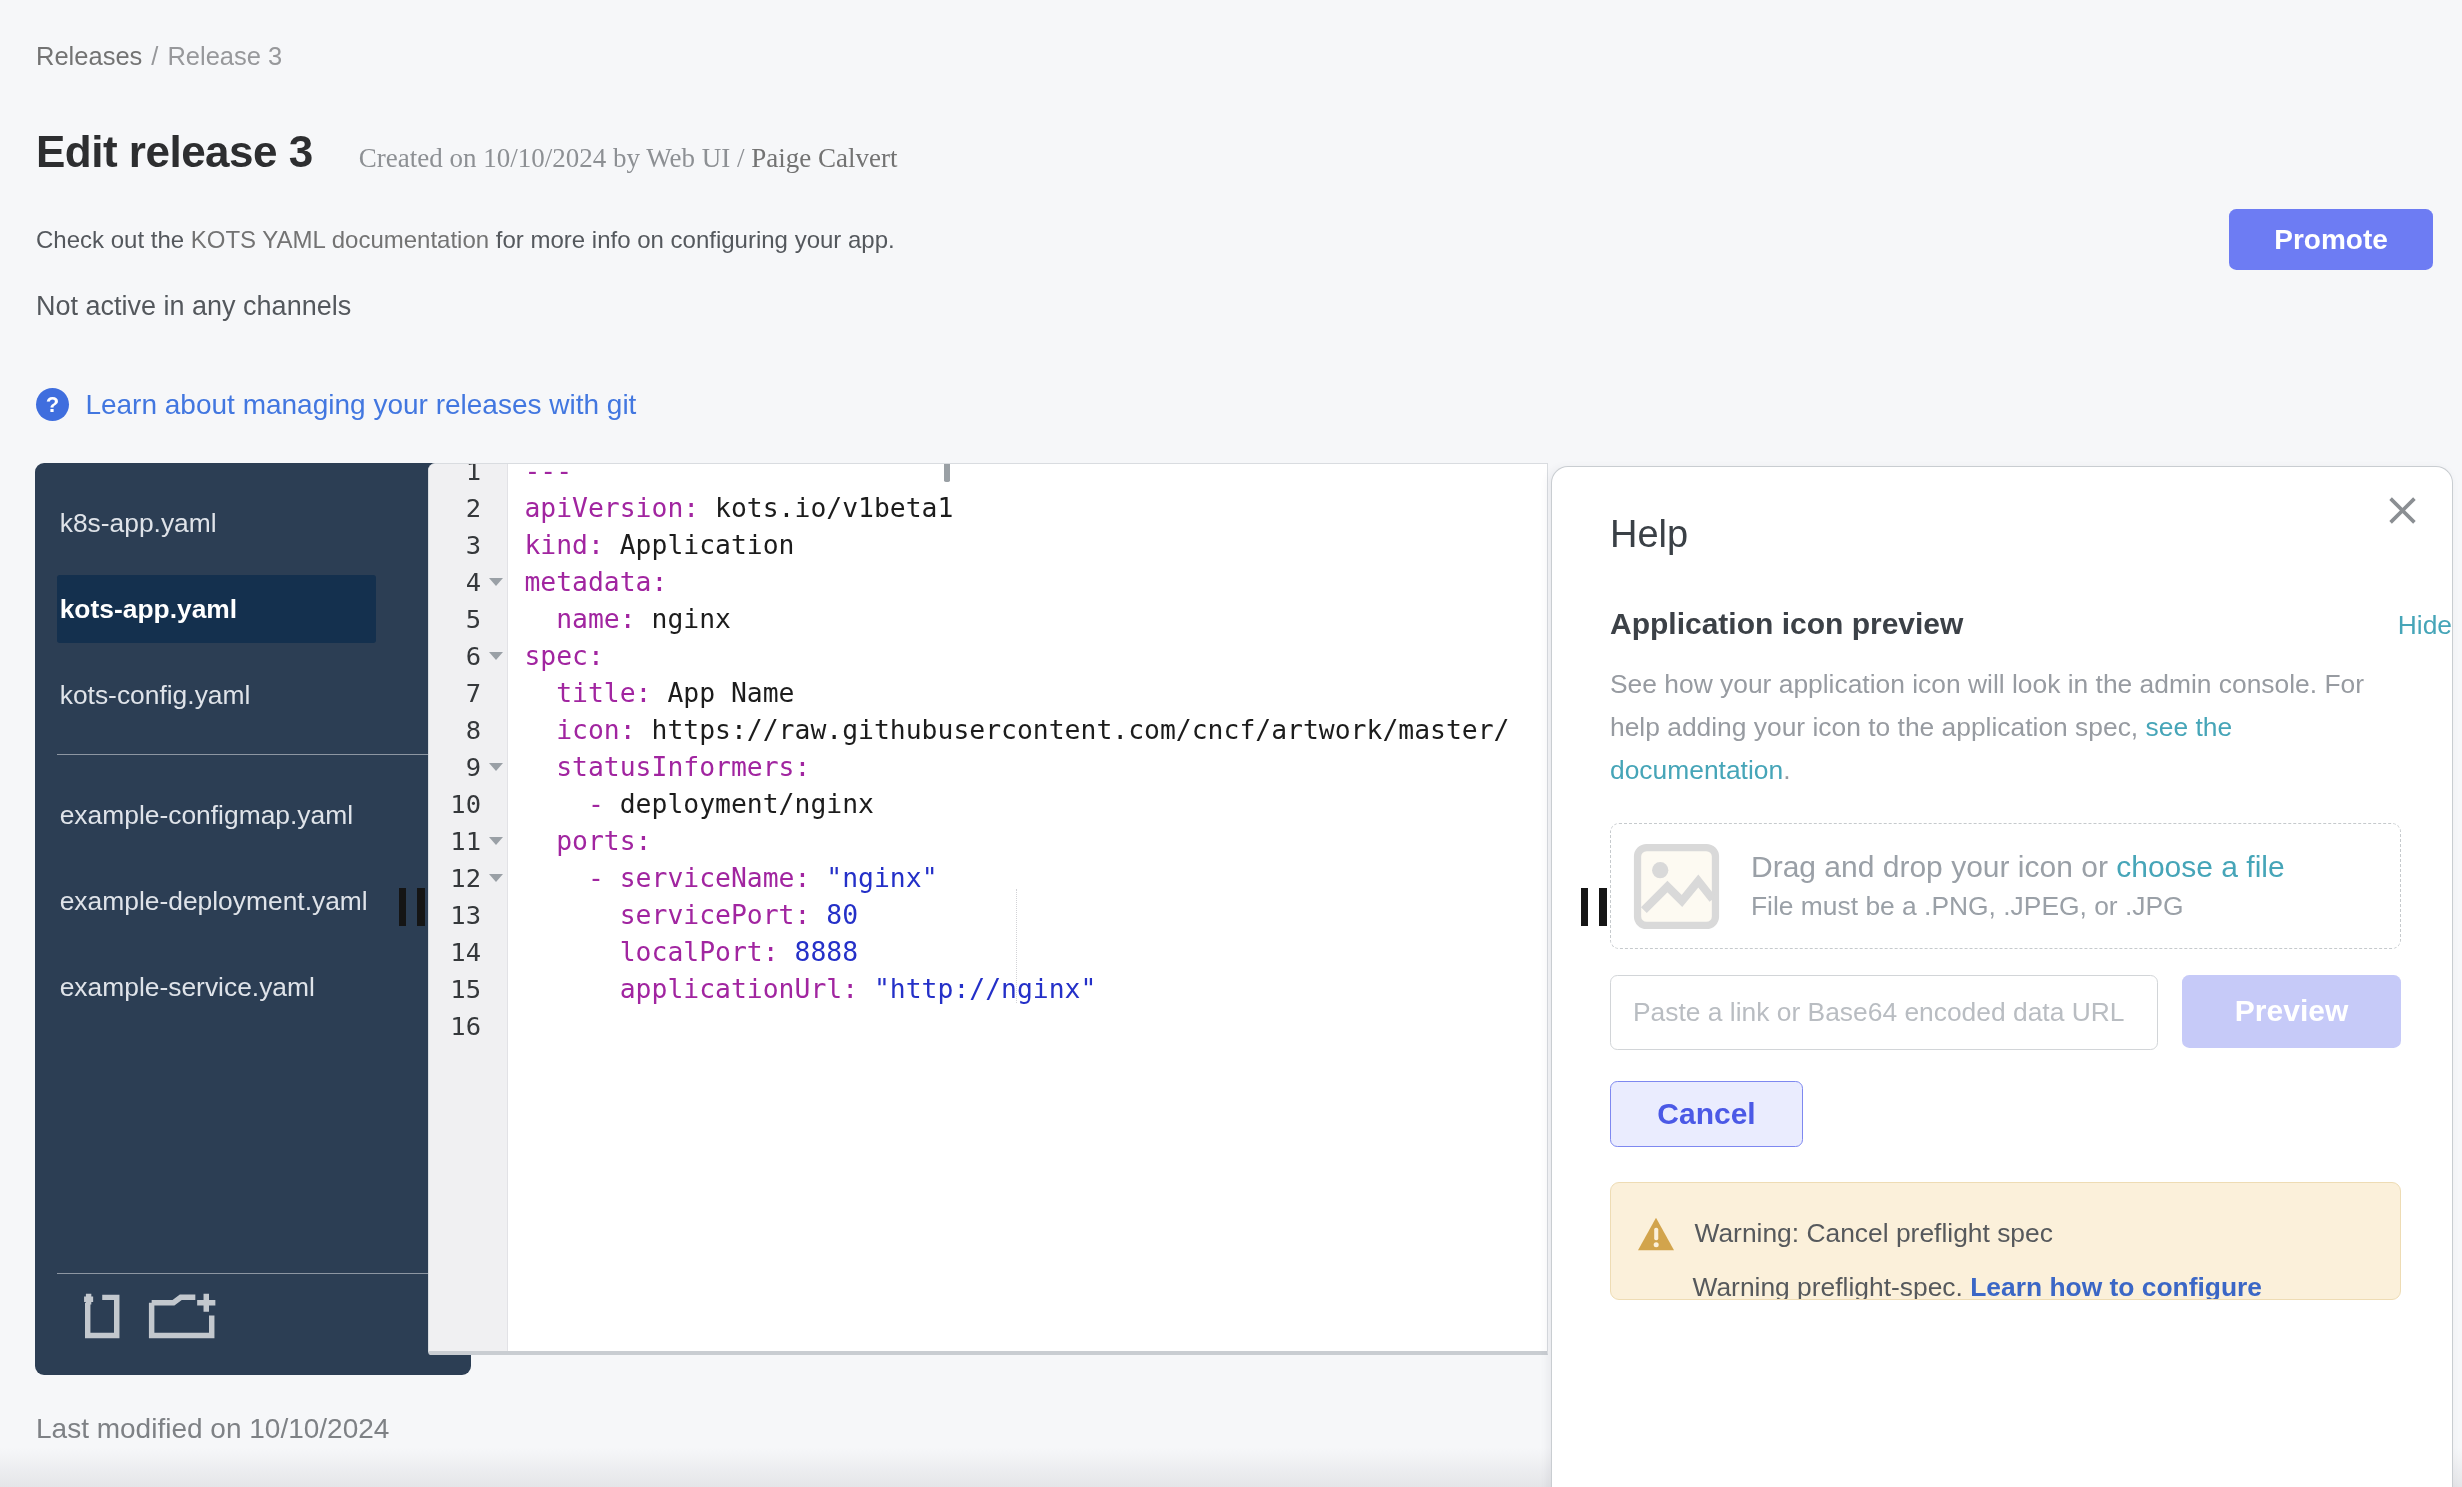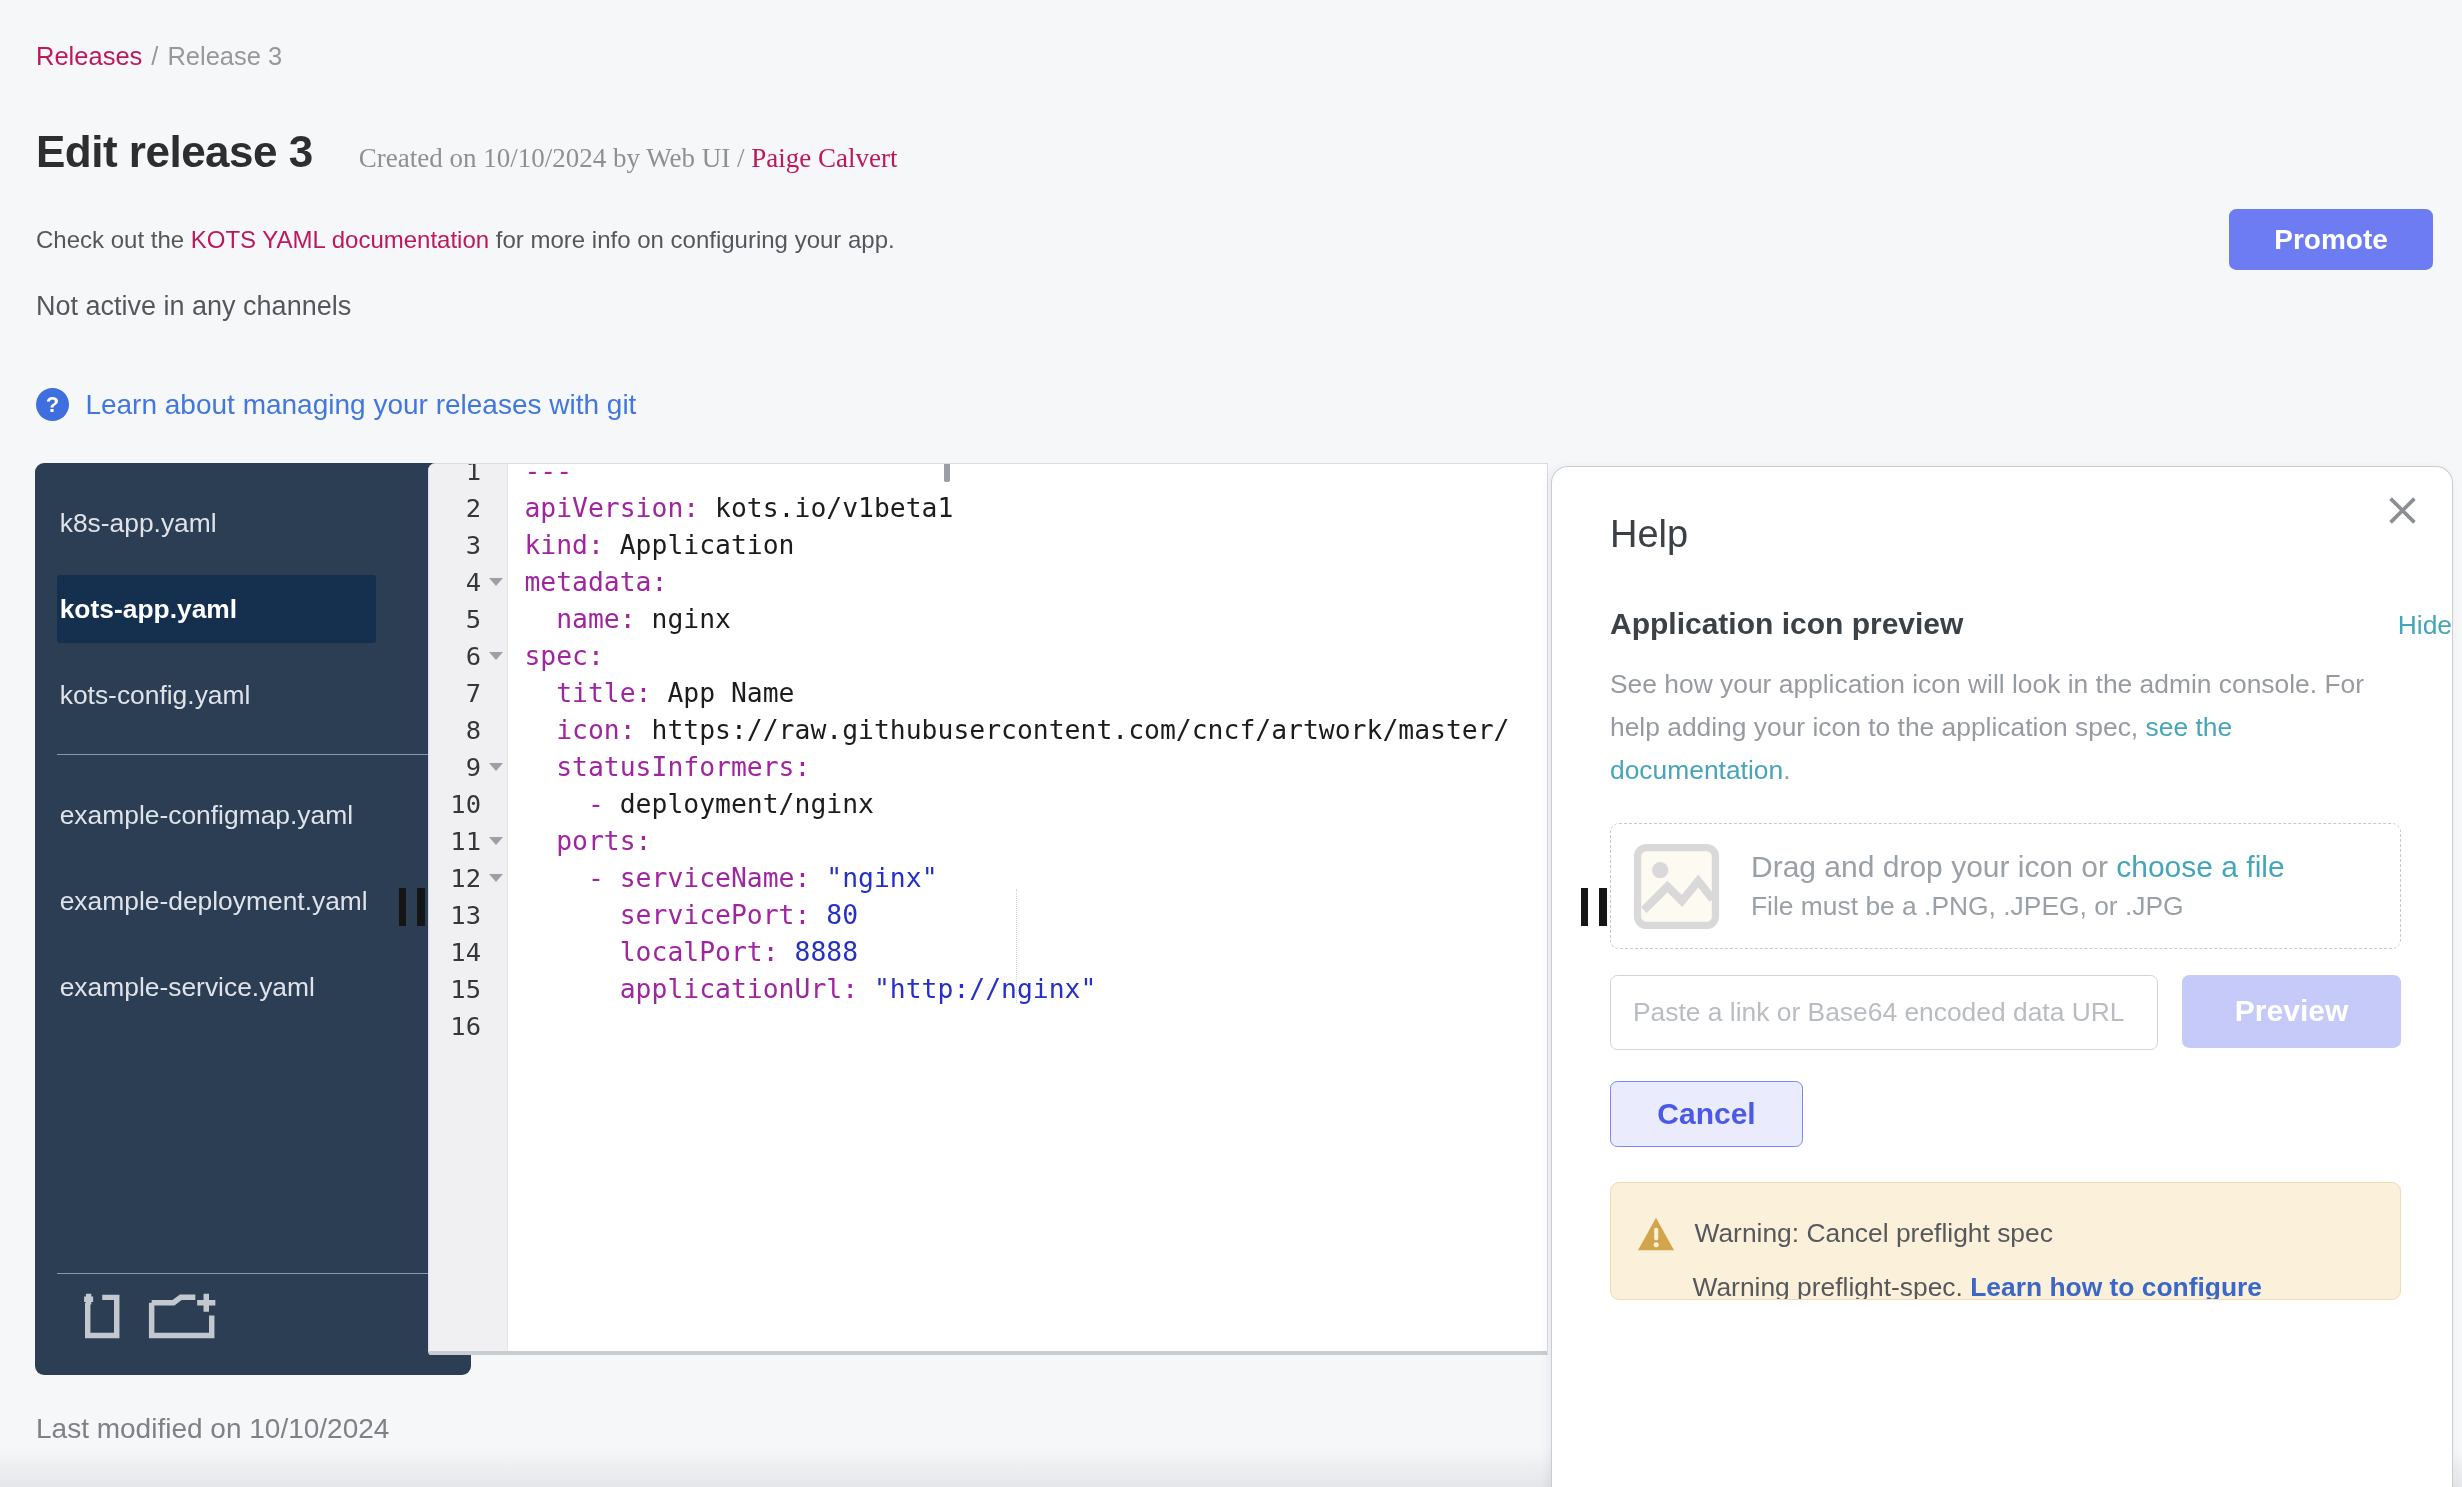--- a/index.html
+++ b/index.html
@@ -8,21 +8,21 @@
     font-family:"Liberation Sans", sans-serif;
     background:#f6f7f9;
     position:relative;
     overflow:hidden;
   }
   body::after{
     content:""; position:absolute; left:0; right:0; bottom:0; height:40px;
     background:linear-gradient(to bottom, rgba(230,231,233,0), #e4e5e8);
     pointer-events:none;
   }
-  .link { color:#be185d; text-decoration:none; cursor:pointer; }
+  .link { color:#737373; text-decoration:none; cursor:pointer; }
   .teal { color:#46a5b8; text-decoration:none; cursor:pointer; }
 
   
   .breadcrumb { position:absolute; left:36px; top:42px; font-size:25.5px; color:#97989b; }
   .breadcrumb .sep { color:#97989b; margin:0 9px; }
   .title-row { position:absolute; left:36px; top:127px; display:flex; align-items:baseline; }
   .page-title { font-size:44px; font-weight:700; color:#2d2e30; letter-spacing:-0.5px; }
   .created { margin-left:46px; font-size:27px; color:#8d9094;font-family:Liberation Serif, serif; }
   .docs-line { position:absolute; left:36px; top:226px; font-size:24px; color:#54585d; }
   .channel-status { position:absolute; left:36px; top:291px; font-size:27px; color:#54585d; }

